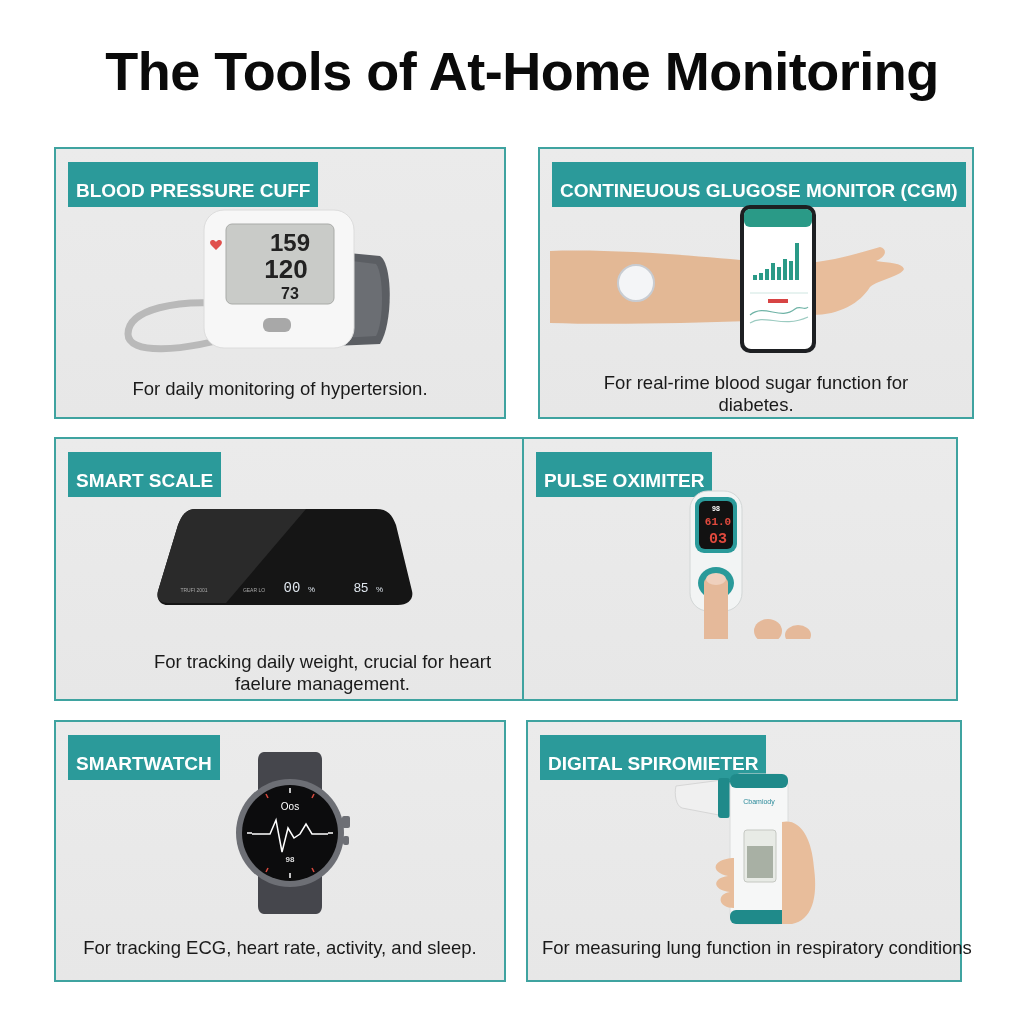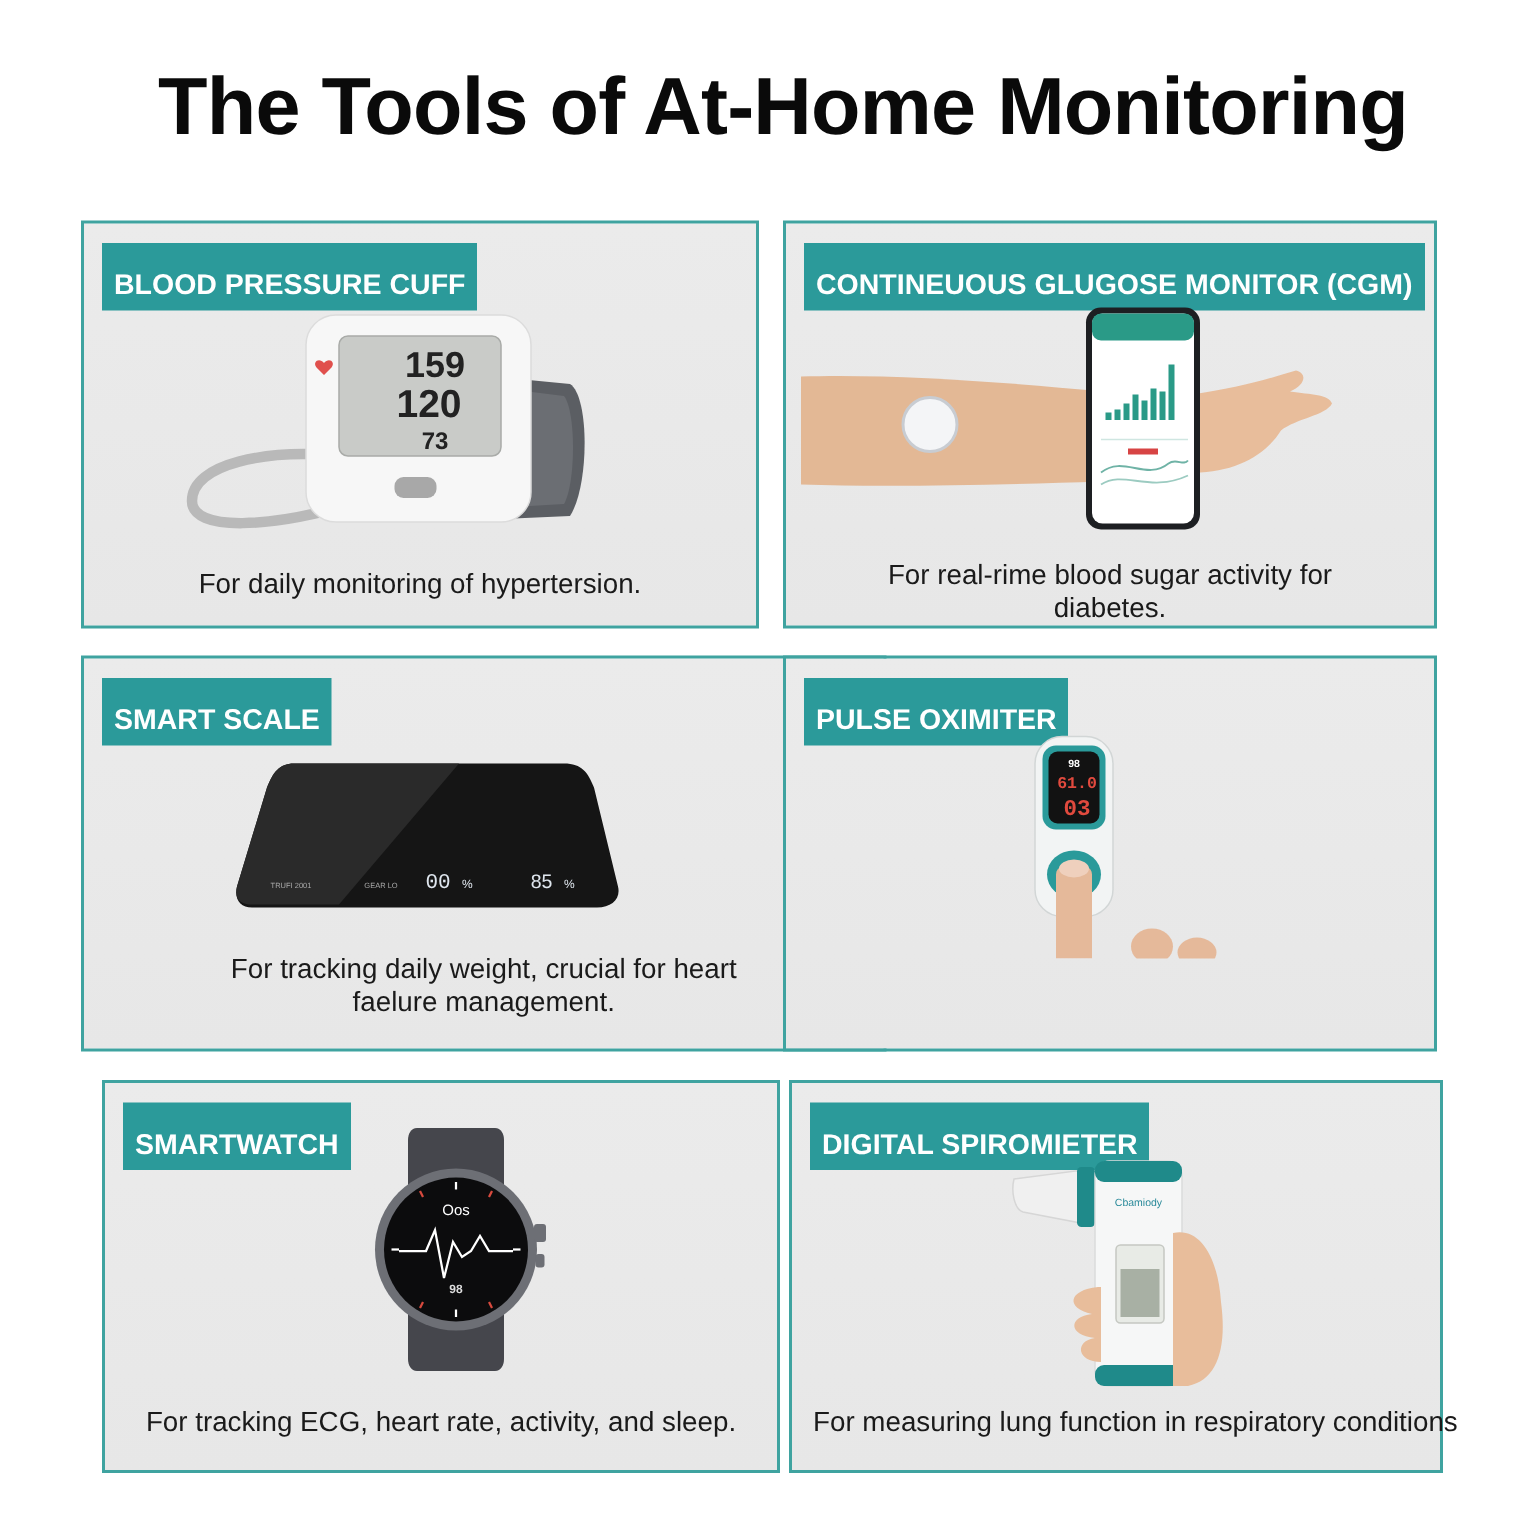--- a/index.html
+++ b/index.html
@@ -24,24 +24,24 @@
       padding: 18px 8px 5px 8px; line-height: 22px;
       white-space: nowrap;
     }
     .card .desc {
       position: absolute; left: 0; width: 100%;
       text-align: center; color: #1a1a1a; font-size: 18.5px; line-height: 22px;
     }
 
     
     #c1 { left: 54px;  top: 147px; width: 452px; height: 272px; }
-    #c2 { left: 522px; top: 147px; width: 436px; height: 272px; }
+    #c2 { left: 538px; top: 147px; width: 436px; height: 272px; }
     #c3 { left: 54px;  top: 437px; width: 537px; height: 264px; }
     #c4 { left: 522px; top: 437px; width: 436px; height: 264px; }
-    #c5 { left: 54px;  top: 720px; width: 452px; height: 262px; margin-left: 14px; }
+    #c5 { left: 54px;  top: 720px; width: 452px; height: 262px; }
     #c6 { left: 526px; top: 720px; width: 436px; height: 262px; }
 
     .illus { position: absolute; }
   </style>
 </head>
 <body>
 
 <div class="title">The Tools of At-Home Monitoring</div>
 
 <div class="card" id="c1">
@@ -86,38 +86,38 @@
         <rect x="233" y="56" width="4" height="21"></rect>
       <rect x="239" y="58" width="4" height="19"></rect>
         <rect x="245" y="40" width="4" height="37"></rect>
     </g>
     <line x1="200" y1="90" x2="258" y2="90" stroke="#cfe6e1"></line>
     <path d="M200 112 C 215 100, 230 118, 245 106 C 250 102, 255 108, 258 104" fill="none" stroke="#6fb3a6" stroke-width="1.2"></path>
     <path d="M200 120 C 215 110, 232 126, 258 114" fill="none" stroke="#9ccbc1" stroke-width="1.2"></path>
     <rect x="218" y="96" width="20" height="4" fill="#d74444"></rect>
   </svg>
   <div class="desc" style="top:223px;">
-    <div>For real-rime blood sugar activity for</div>
+    <div>For real-rime blood sugar function for</div>
     <div>diabetes.</div>
   </div>
 </div>
 
 <div class="card" id="c3">
   <div class="label">SMART SCALE</div>
   <svg class="illus" style="left:100px;top:66px;" width="260" height="110" viewBox="0 0 260 110">
     <path d="M40 4 L 220 4 C 232 4, 236 10, 240 20 L 256 86 C 258 94, 252 100, 242 100 L 12 100 C 4 100, 0 94, 2 86 L 22 20 C 26 10, 30 4, 40 4 Z" fill="#151515"></path>
     <path d="M40 4 L 150 4 L 70 98 L 12 98 C 4 98, 0 94, 2 86 L 22 20 C 26 10, 30 4, 40 4 Z" fill="#2a2a2a"></path>
     <text x="136" y="87" font-family="Liberation Mono, monospace" font-size="14" fill="#dfe6ee" text-anchor="middle">00</text>
     <text x="152" y="87" font-family="Liberation Sans, sans-serif" font-size="8" fill="#dfe6ee">%</text>
     <text x="205" y="87" font-family="Liberation Sans, sans-serif" font-size="13" fill="#dfe6ee" text-anchor="middle">85</text>
     <text x="220" y="87" font-family="Liberation Sans, sans-serif" font-size="8" fill="#dfe6ee">%</text>
     <text x="38" y="87" font-family="Liberation Sans, sans-serif" font-size="5" fill="#aaa" text-anchor="middle">TRUFI 2001</text>
     <text x="98" y="87" font-family="Liberation Sans, sans-serif" font-size="5" fill="#aaa" text-anchor="middle">GEAR LO</text>
   </svg>
-  <div class="desc" style="top:196px;">
+  <div class="desc" style="top:212px;">
     <div>For tracking daily weight, crucial for heart</div>
     <div>faelure management.</div>
   </div>
 </div>
 
 <div class="card" id="c4">
   <div class="label">PULSE OXIMITER</div>
   <svg class="illus" style="left:162px;top:48px;" width="140" height="152" viewBox="0 0 140 152">
 
     <rect x="4" y="4" width="52" height="120" rx="18" fill="#f2f4f4" stroke="#d2d6d6"></rect>

